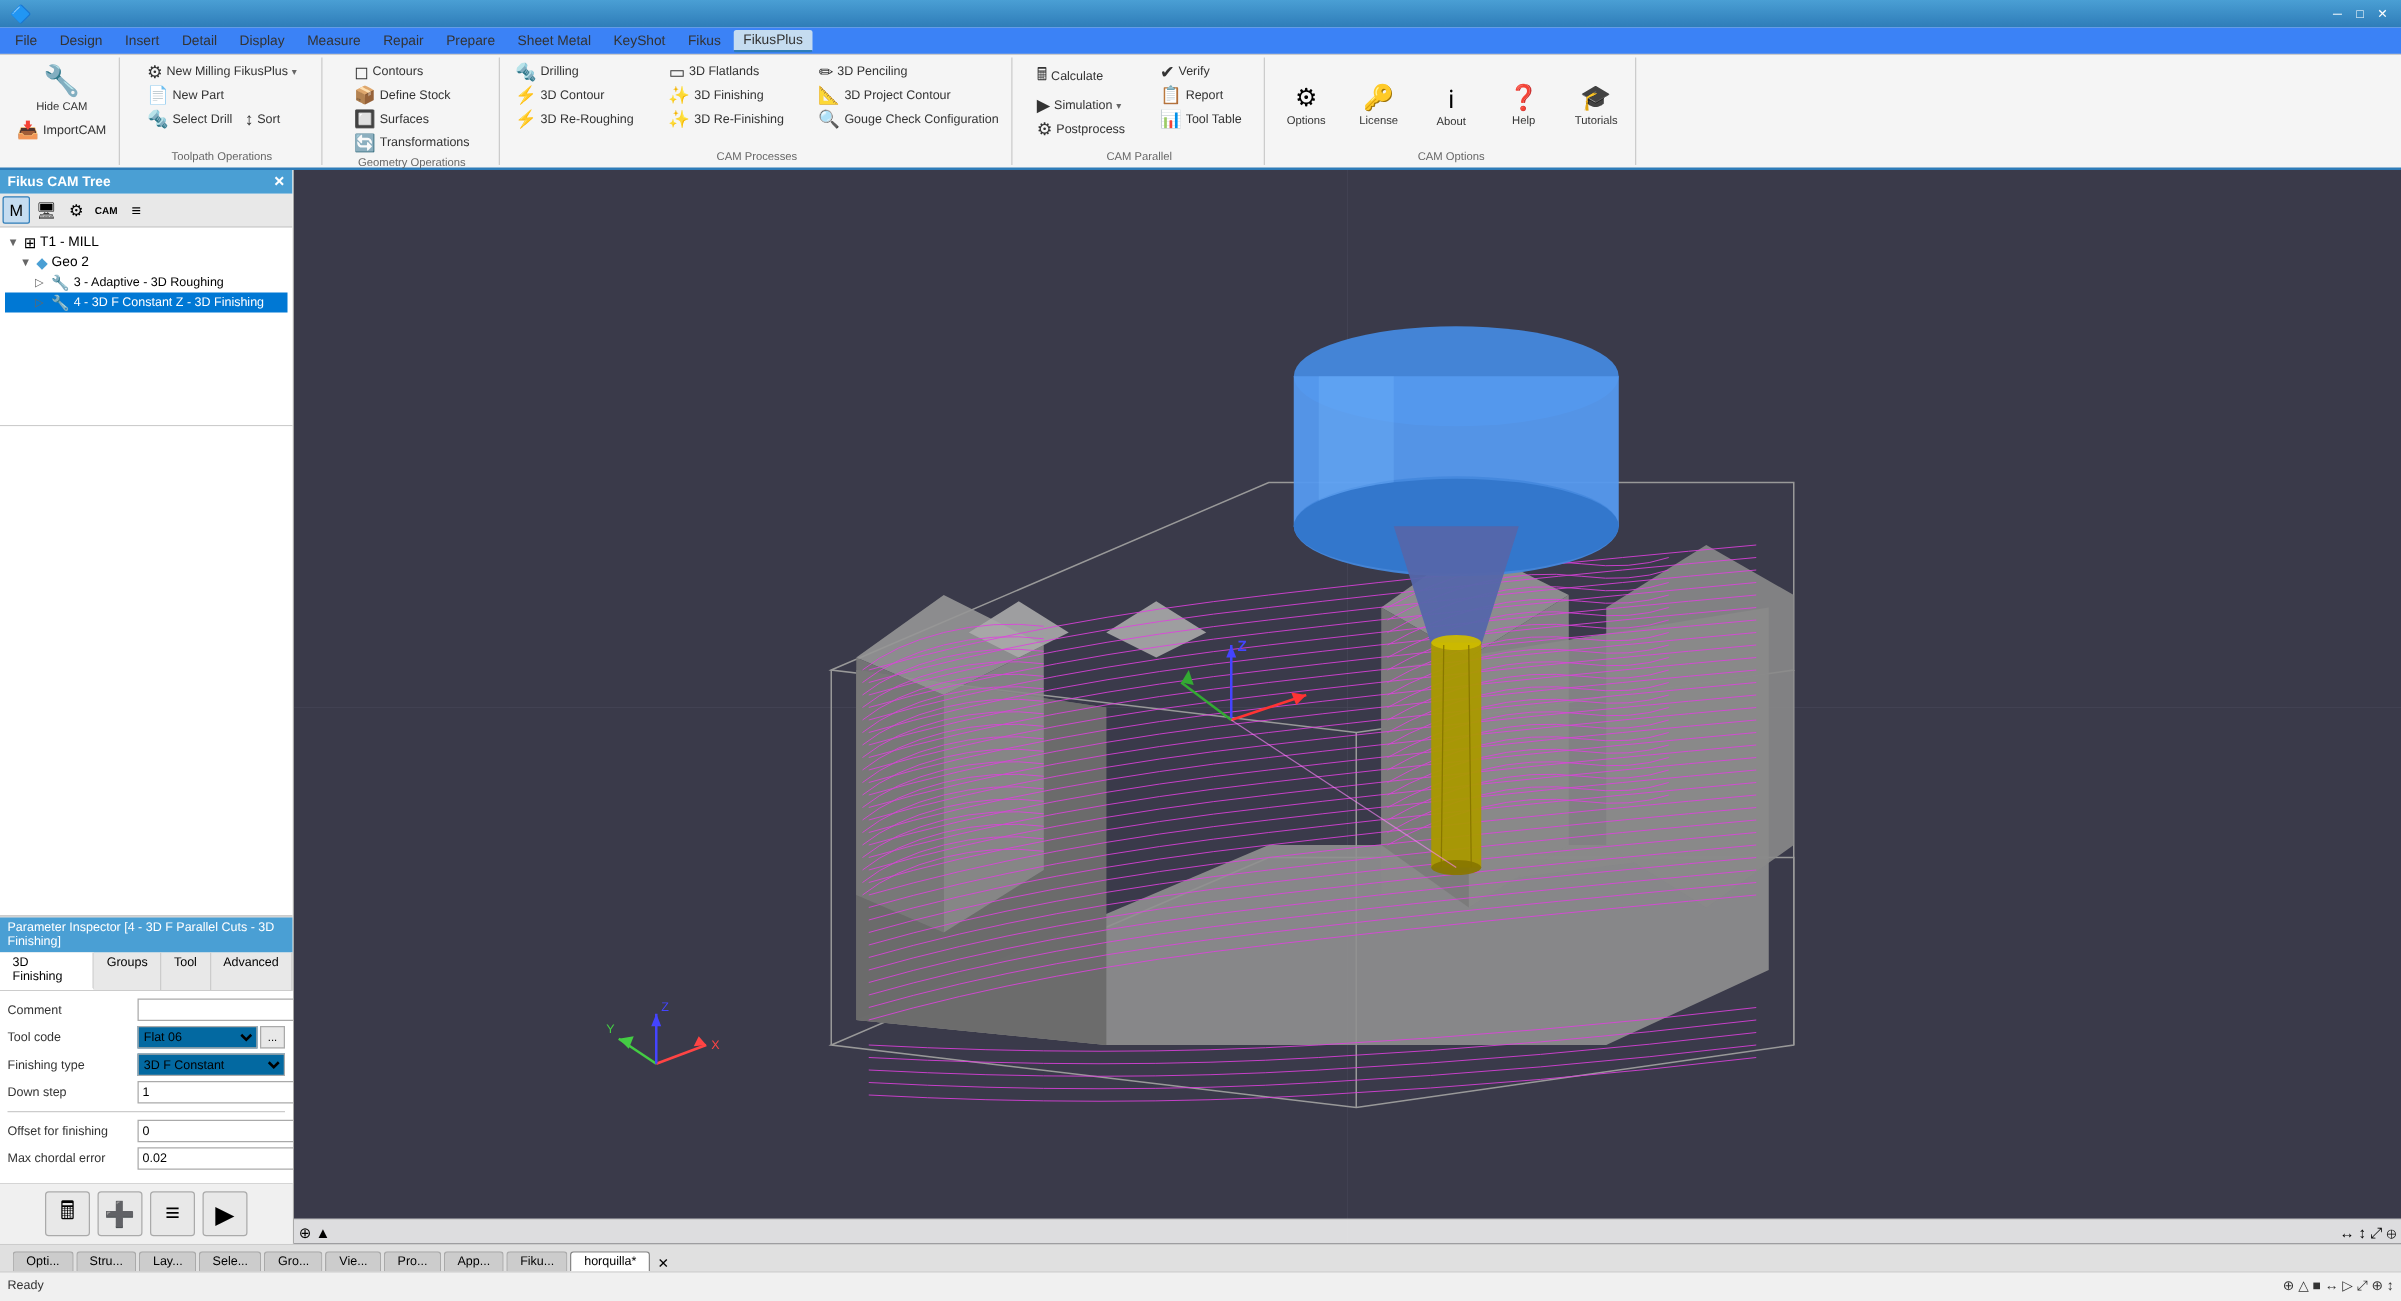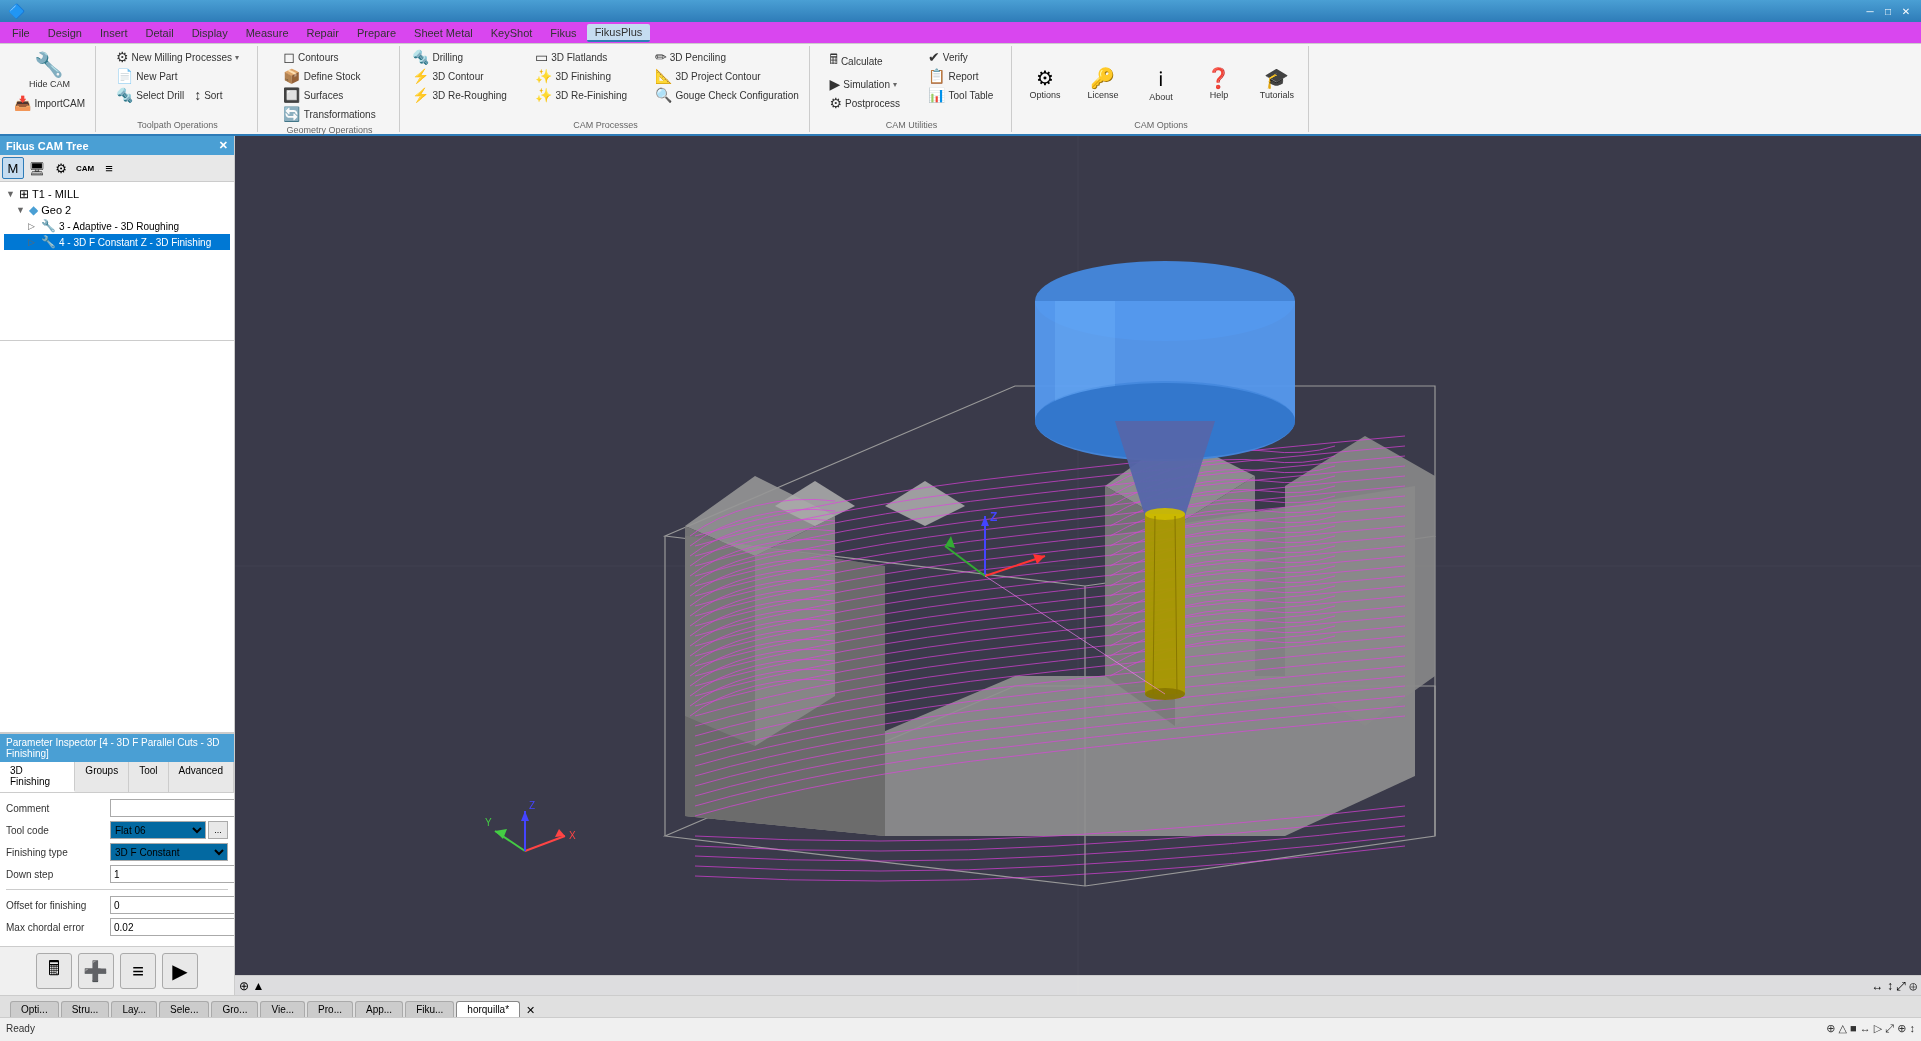--- a/index.html
+++ b/index.html
@@ -15,21 +15,21 @@
       padding: 0 8px;
       color: white;
       font-size: 11px;
     }
     #title-bar .title { flex: 1; text-align: center; }
     #title-bar .controls { display: flex; gap: 4px; }
     #title-bar .ctrl-btn { width: 14px; height: 14px; cursor: pointer; color: white; font-size: 10px; display: flex; align-items: center; justify-content: center; }
 
     
     #menu-bar {
-      background: #d946ef;
+      background: #3b82f6;
       height: 22px;
       display: flex;
       align-items: center;
       padding: 0 4px;
       border-bottom: 1px solid #ccc;
       gap: 2px;
     }
     .menu-item {
       padding: 2px 8px;
       cursor: pointer;
@@ -352,21 +352,21 @@
           <span>ImportCAM</span>
         </div>
       </div>
     </div>
 
     <div class="ribbon-group" style="min-width:160px;">
       <div class="ribbon-group-content">
         <div class="ribbon-column" style="width:100%;">
           <div class="ribbon-small-btn">
             <span class="s-icon">⚙</span>
-            <span>New Milling Processes</span>
+            <span>New Milling FikusPlus</span>
             <span class="dropdown-arrow">▾</span>
           </div>
           <div class="ribbon-small-btn">
             <span class="s-icon">📄</span>
             <span>New Part</span>
           </div>
           <div class="ribbon-small-row">
             <div class="ribbon-small-btn">
               <span class="s-icon">🔩</span>
               <span>Select Drill</span>
@@ -478,21 +478,21 @@
           <div class="ribbon-small-btn">
             <span class="s-icon">📋</span>
             <span>Report</span>
           </div>
           <div class="ribbon-small-btn">
             <span class="s-icon">📊</span>
             <span>Tool Table</span>
           </div>
         </div>
       </div>
-      <div class="ribbon-group-label">CAM Utilities</div>
+      <div class="ribbon-group-label">CAM Parallel</div>
     </div>
 
     <div class="ribbon-group" style="min-width:200px;">
       <div class="ribbon-group-content" style="flex-direction:row;align-items:center;gap:8px;justify-content:center;">
         <div class="ribbon-big-btn">
           <div class="icon" style="font-size:20px;">⚙</div>
           <div class="label">Options</div>
         </div>
         <div class="ribbon-big-btn">
           <div class="icon" style="font-size:20px;">🔑</div>

